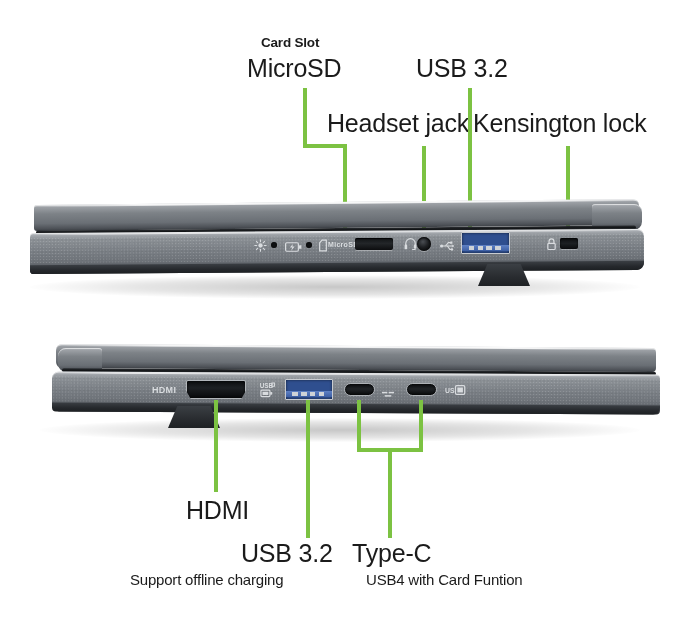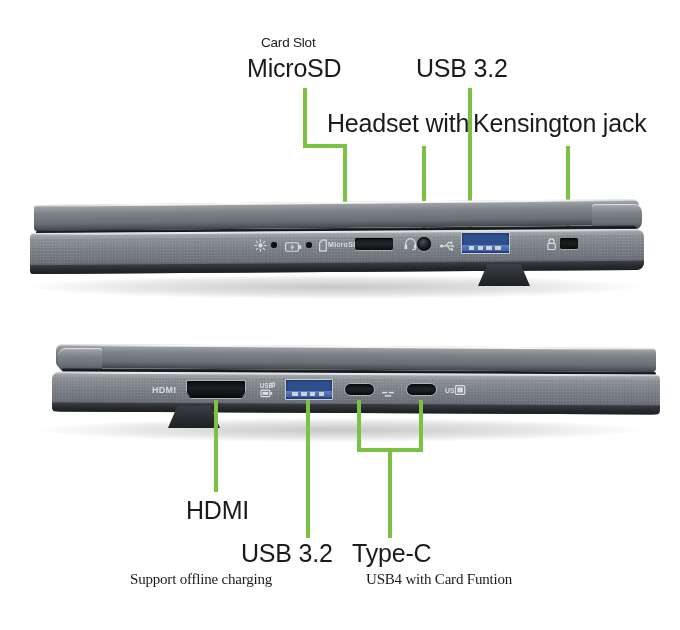--- a/index.html
+++ b/index.html
@@ -19,22 +19,22 @@
 
   
   .lbl {
     position: absolute;
     color: #1b1b1b;
     white-space: nowrap;
     line-height: 1;
     letter-spacing: -0.2px;
   }
   .lbl-big   { font-size: 25px; font-weight: 400; }
-  .lbl-small { font-size: 13.5px; font-weight: 400; }
-  .lbl-sub   { font-size: 15px; font-weight: 400; font-family: Liberation Serif, serif; }
+  .lbl-small { font-size: 13.5px; font-weight: 700; }
+  .lbl-sub   { font-size: 15px; font-weight: 400; }
 
   
   .leader {
     position: absolute;
     background: #7cc242;
   }
   .leader-v { width: 4px; }
   .leader-h { height: 4px; }
 
   
@@ -180,25 +180,25 @@
 <body>
 
 <div id="stage">
 
   <div>
 
     <div class="lbl lbl-small" style="left:261px; top:36px;">Card Slot</div>
 
     <div class="lbl lbl-big" style="left:247px; top:56px;">MicroSD</div>
 
-    <div class="lbl lbl-big" style="left:327px; top:111px;">Headset with</div>
+    <div class="lbl lbl-big" style="left:327px; top:111px;">Headset jack</div>
 
     <div class="lbl lbl-big" style="left:416px; top:56px;">USB 3.2</div>
 
-    <div class="lbl lbl-big" style="left:473px; top:111px;">Kensington jack</div>
+    <div class="lbl lbl-big" style="left:473px; top:111px;">Kensington lock</div>
 
     <div class="leader leader-v" style="left:303px; top:88px; height:58px;"></div>
     <div class="leader leader-h" style="left:303px; top:144px; width:44px;"></div>
     <div class="leader leader-v" style="left:343px; top:144px; height:100px;"></div>
 
     <div class="leader leader-v" style="left:422px; top:146px; height:98px;"></div>
 
     <div class="leader leader-v" style="left:468px; top:88px; height:156px;"></div>
 
     <div class="leader leader-v" style="left:566px; top:146px; height:98px;"></div>

